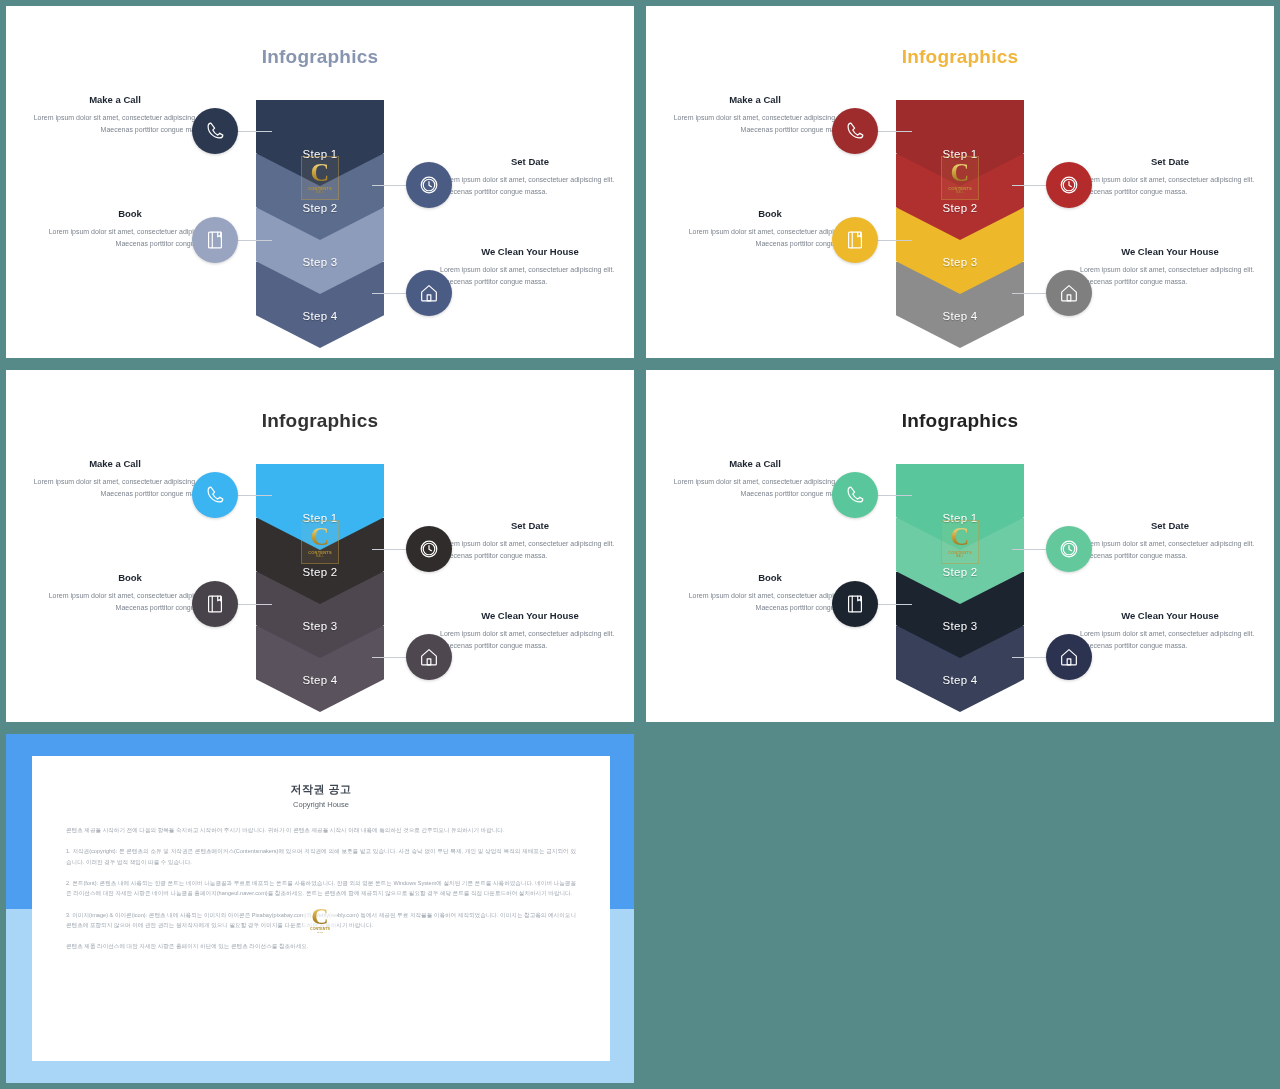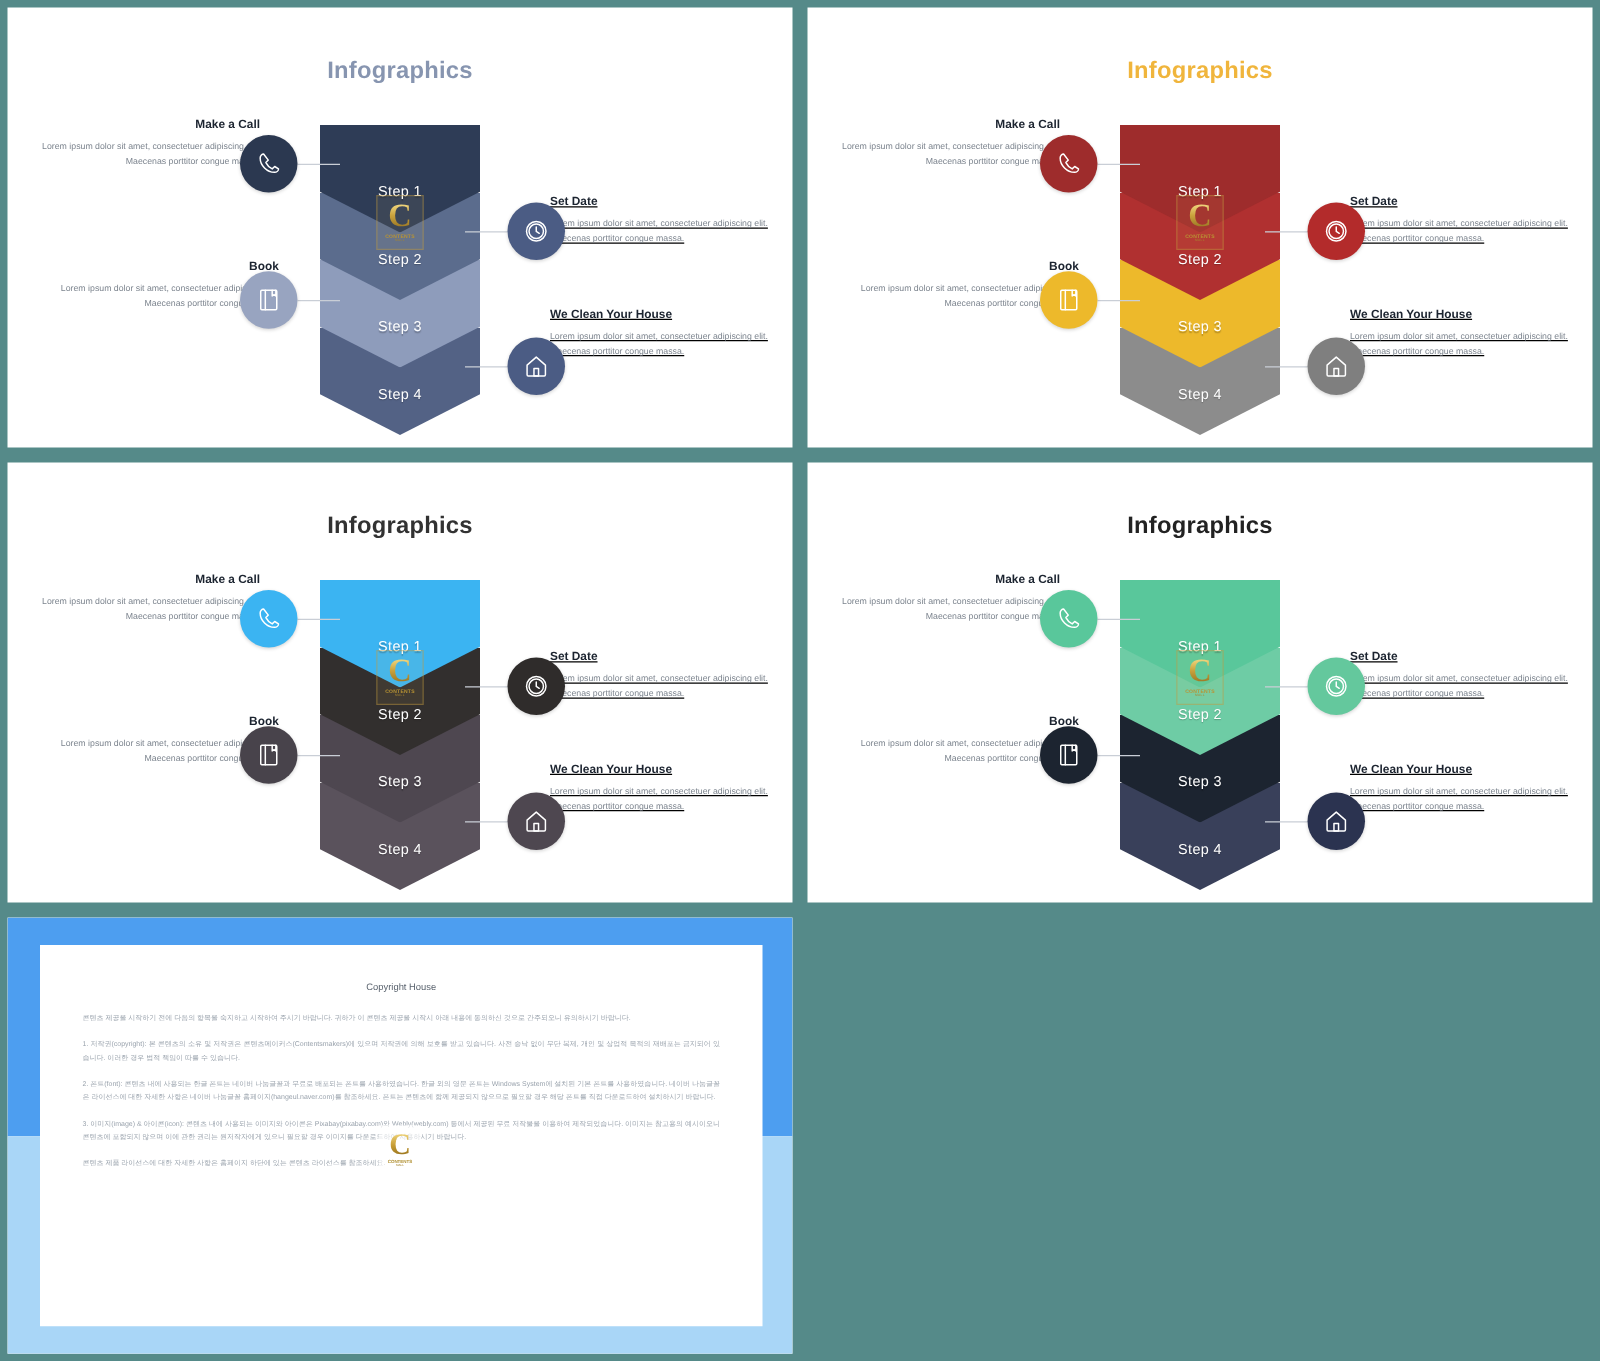--- a/index.html
+++ b/index.html
@@ -115,28 +115,29 @@
   }
 
   
   .block { position: absolute; width: 186px; }
   .block .b-title {
     font-size: 9.5px;
     font-weight: 700;
     color: #1c2430;
     margin-bottom: 7px;
     line-height: 1.2;
+    text-align: center;
   }
   .block .b-body {
     font-size: 7px;
     color: #7c848e;
     line-height: 1.72;
   }
   .block.left  { text-align: right; }
-  .block.right { text-align: left; text-decoration: underline; }
+  .block.right { text-align: left; }
 
   .blk-call { left: 16px;  top: 88px;  }
   .blk-book { left: 31px;  top: 202px; }
   .blk-date { right: 14px; top: 150px; width: 180px; }
   .blk-house{ right: 14px; top: 240px; width: 180px; }
 
   
   .icon-badge {
     position: absolute;
     width: 46px;
@@ -522,20 +523,21 @@
       <div class="wm-sub">CONTENTS</div>
       <div class="wm-sub2">MALL</div>
     </div>
   </div>
 
   <div class="slide slide-5">
     <div class="cr-frame-top" style="background: rgb(77, 158, 240);"></div>
     <div class="cr-frame-bot" style="background: rgb(169, 214, 247);"></div>
 
     <div class="cr-paper">
+      <div class="cr-h1">저작권 공고</div>
       <div class="cr-h2">Copyright House</div>
       <div class="cr-p">콘텐츠 제공을 시작하기 전에 다음의 항목을 숙지하고 시작하여 주시기 바랍니다. 귀하가 이 콘텐츠 제공을 시작시 아래 내용에 동의하신 것으로 간주되오니 유의하시기 바랍니다.</div>
       <div class="cr-p">1. 저작권(copyright): 본 콘텐츠의 소유 및 저작권은 콘텐츠메이커스(Contentsmakers)에 있으며 저작권에 의해 보호를 받고 있습니다. 사전 승낙 없이 무단 복제, 개인 및 상업적 목적의 재배포는 금지되어 있습니다. 이러한 경우 법적 책임이 따를 수 있습니다.</div>
       <div class="cr-p">2. 폰트(font): 콘텐츠 내에 사용되는 한글 폰트는 네이버 나눔글꼴과 무료로 배포되는 폰트를 사용하였습니다. 한글 외의 영문 폰트는 Windows System에 설치된 기본 폰트를 사용하였습니다. 네이버 나눔글꼴은 라이선스에 대한 자세한 사항은 네이버 나눔글꼴 홈페이지(hangeul.naver.com)를 참조하세요. 폰트는 콘텐츠에 함께 제공되지 않으므로 필요할 경우 해당 폰트를 직접 다운로드하여 설치하시기 바랍니다.</div>
       <div class="cr-p">3. 이미지(image) &amp; 아이콘(icon): 콘텐츠 내에 사용되는 이미지와 아이콘은 Pixabay(pixabay.com)와 Webly(webly.com) 등에서 제공된 무료 저작물을 이용하여 제작되었습니다. 이미지는 참고용의 예시이오니 콘텐츠에 포함되지 않으며 이에 관한 권리는 원저작자에게 있으니 필요할 경우 이미지를 다운로드하여 사용하시기 바랍니다.</div>
       <div class="cr-p">콘텐츠 제품 라이선스에 대한 자세한 사항은 홈페이지 하단에 있는 콘텐츠 라이선스를 참조하세요.</div>
     </div>
 
     <div class="cr-watermark">
       <div class="wm-c">C</div>

